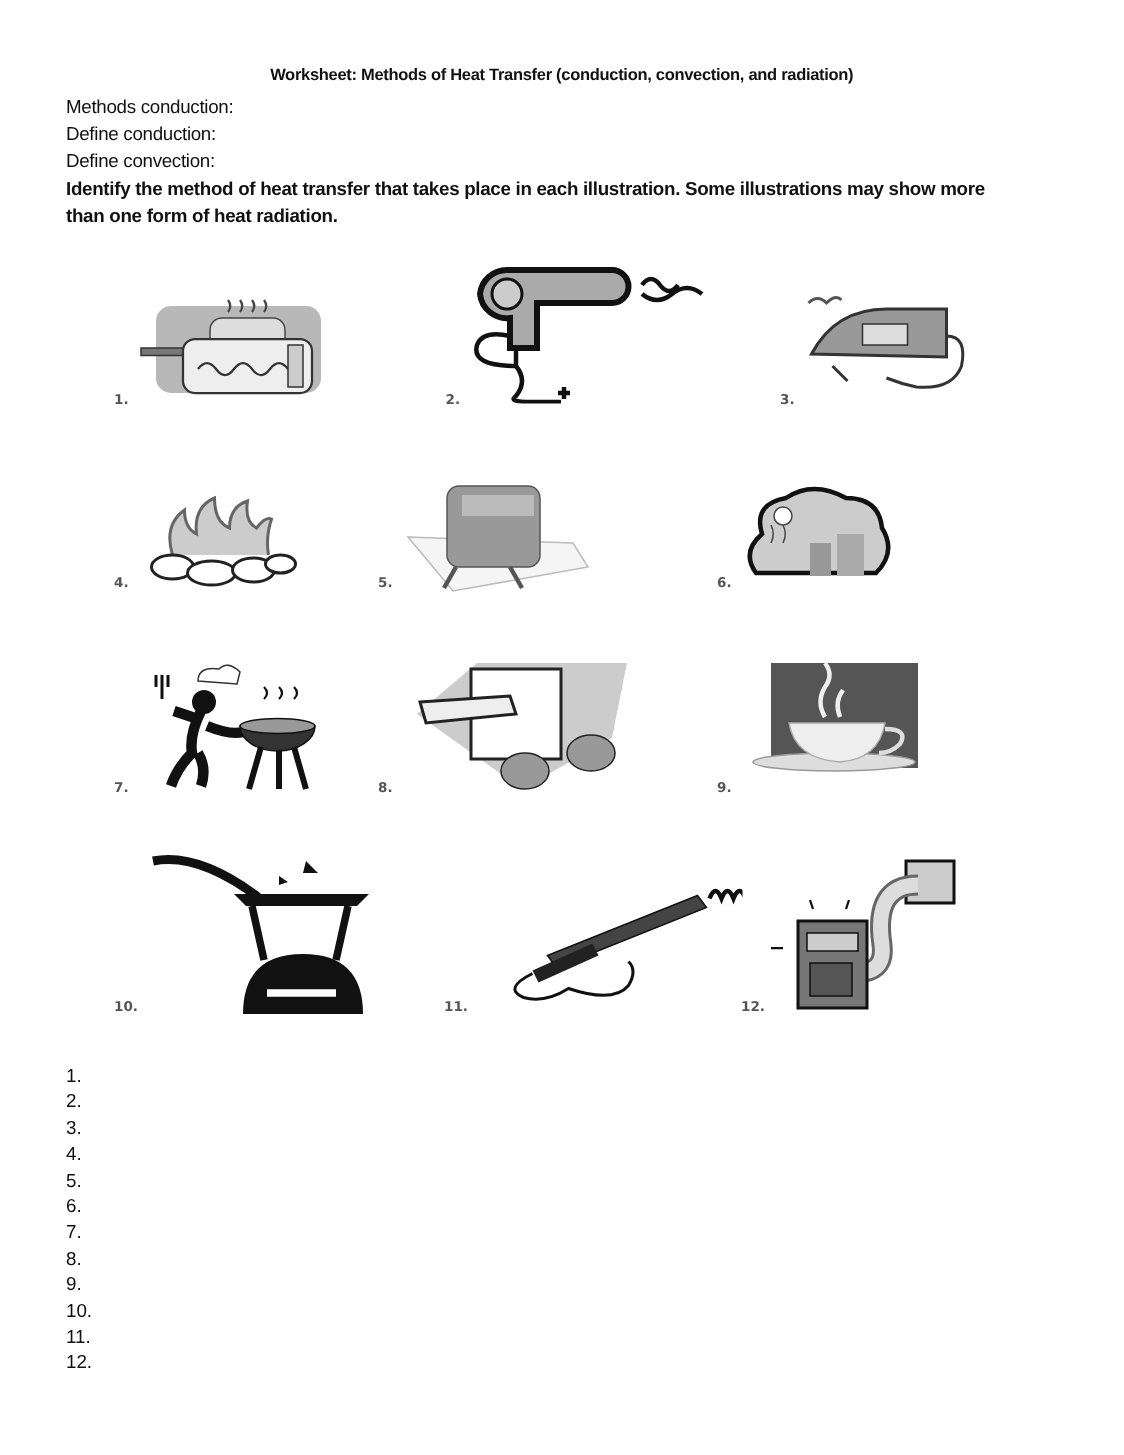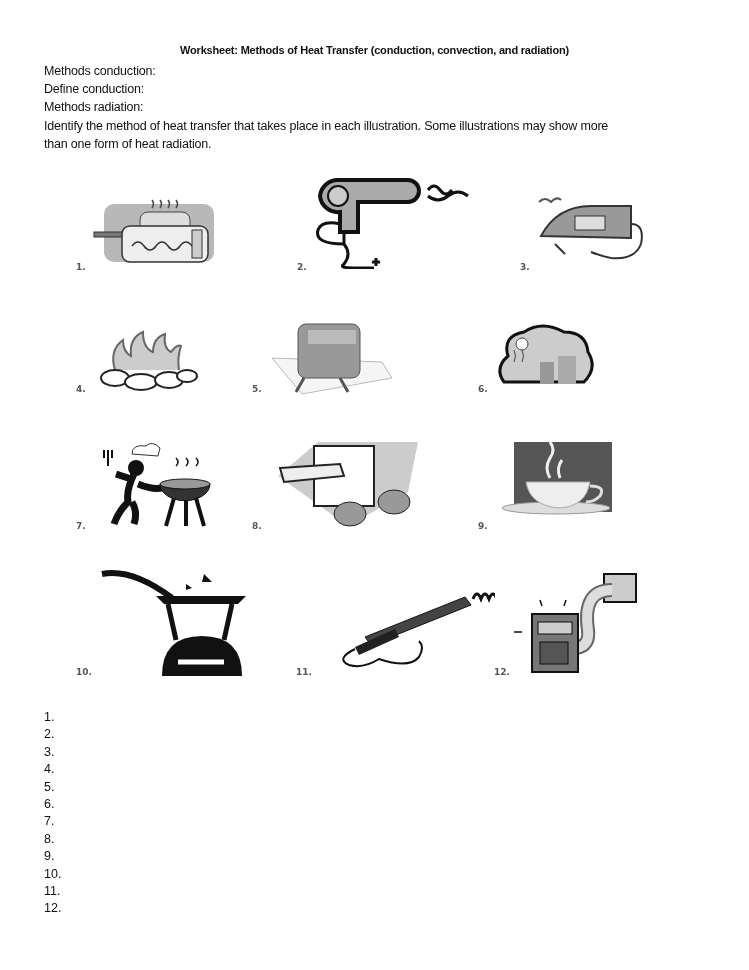--- a/index.html
+++ b/index.html
@@ -1,34 +1,34 @@
 <!DOCTYPE html>
 <html><head>
 <meta charset="utf-8">
 <style>
   html, body { margin:0; padding:0; background:#ffffff; }
   body { width:749px; height:970px; position:relative; overflow:hidden;
          font-family:"Liberation Sans", sans-serif; color:#111; }
   .title { position:absolute; top:44px; left:0; width:749px; text-align:center;
            font-weight:bold; font-size:11px; letter-spacing:-0.2px; }
   .line { position:absolute; left:44px; font-size:12.5px; letter-spacing:-0.2px; }
-  .bold { font-weight:normal; }
+  .bold { font-weight:bold; }
   .fig { position:absolute; }
   .num { position:absolute; font-family:"DejaVu Sans", sans-serif; font-weight:bold;
          font-size:9px; color:#555; }
   .answers { position:absolute; left:44px; top:709px; font-size:12.5px; line-height:17.4px; }
   .answers div { height:17.4px; }
 </style>
 </head>
 <body>
 
 <div class="title">Worksheet: Methods of Heat Transfer (conduction, convection, and radiation)</div>
 <div class="line" style="top:64px">Methods conduction:</div>
 <div class="line" style="top:82px">Define conduction:</div>
-<div class="line" style="top:100px">Methods radiation:</div>
+<div class="line" style="top:100px">Define convection:</div>
 <div class="line bold" style="top:119px">Identify the method of heat transfer that takes place in each illustration. Some illustrations may show more</div>
 <div class="line bold" style="top:137px">than one form of heat radiation.</div>
 
 <svg class="fig" style="left:92px;top:198px" width="130" height="70">
   <rect x="12" y="6" width="110" height="58" rx="10" fill="#b8b8b8"></rect>
   <path d="M60 10 q3 -4 0 -8 M68 10 q3 -4 0 -8 M76 10 q3 -4 0 -8 M84 10 q3 -4 0 -8" stroke="#444" fill="none" stroke-width="1.5"></path>
   <rect x="48" y="14" width="50" height="22" rx="8" fill="#ddd" stroke="#444"></rect>
   <rect x="2" y="34" width="34" height="5" fill="#777" stroke="#333"></rect>
   <rect x="30" y="28" width="86" height="36" rx="8" fill="#eee" stroke="#333" stroke-width="1.5"></rect>
   <path d="M40 48 q6 -8 12 0 t12 0 t12 0 t12 0 t12 0" stroke="#333" fill="none" stroke-width="1.5"></path>

